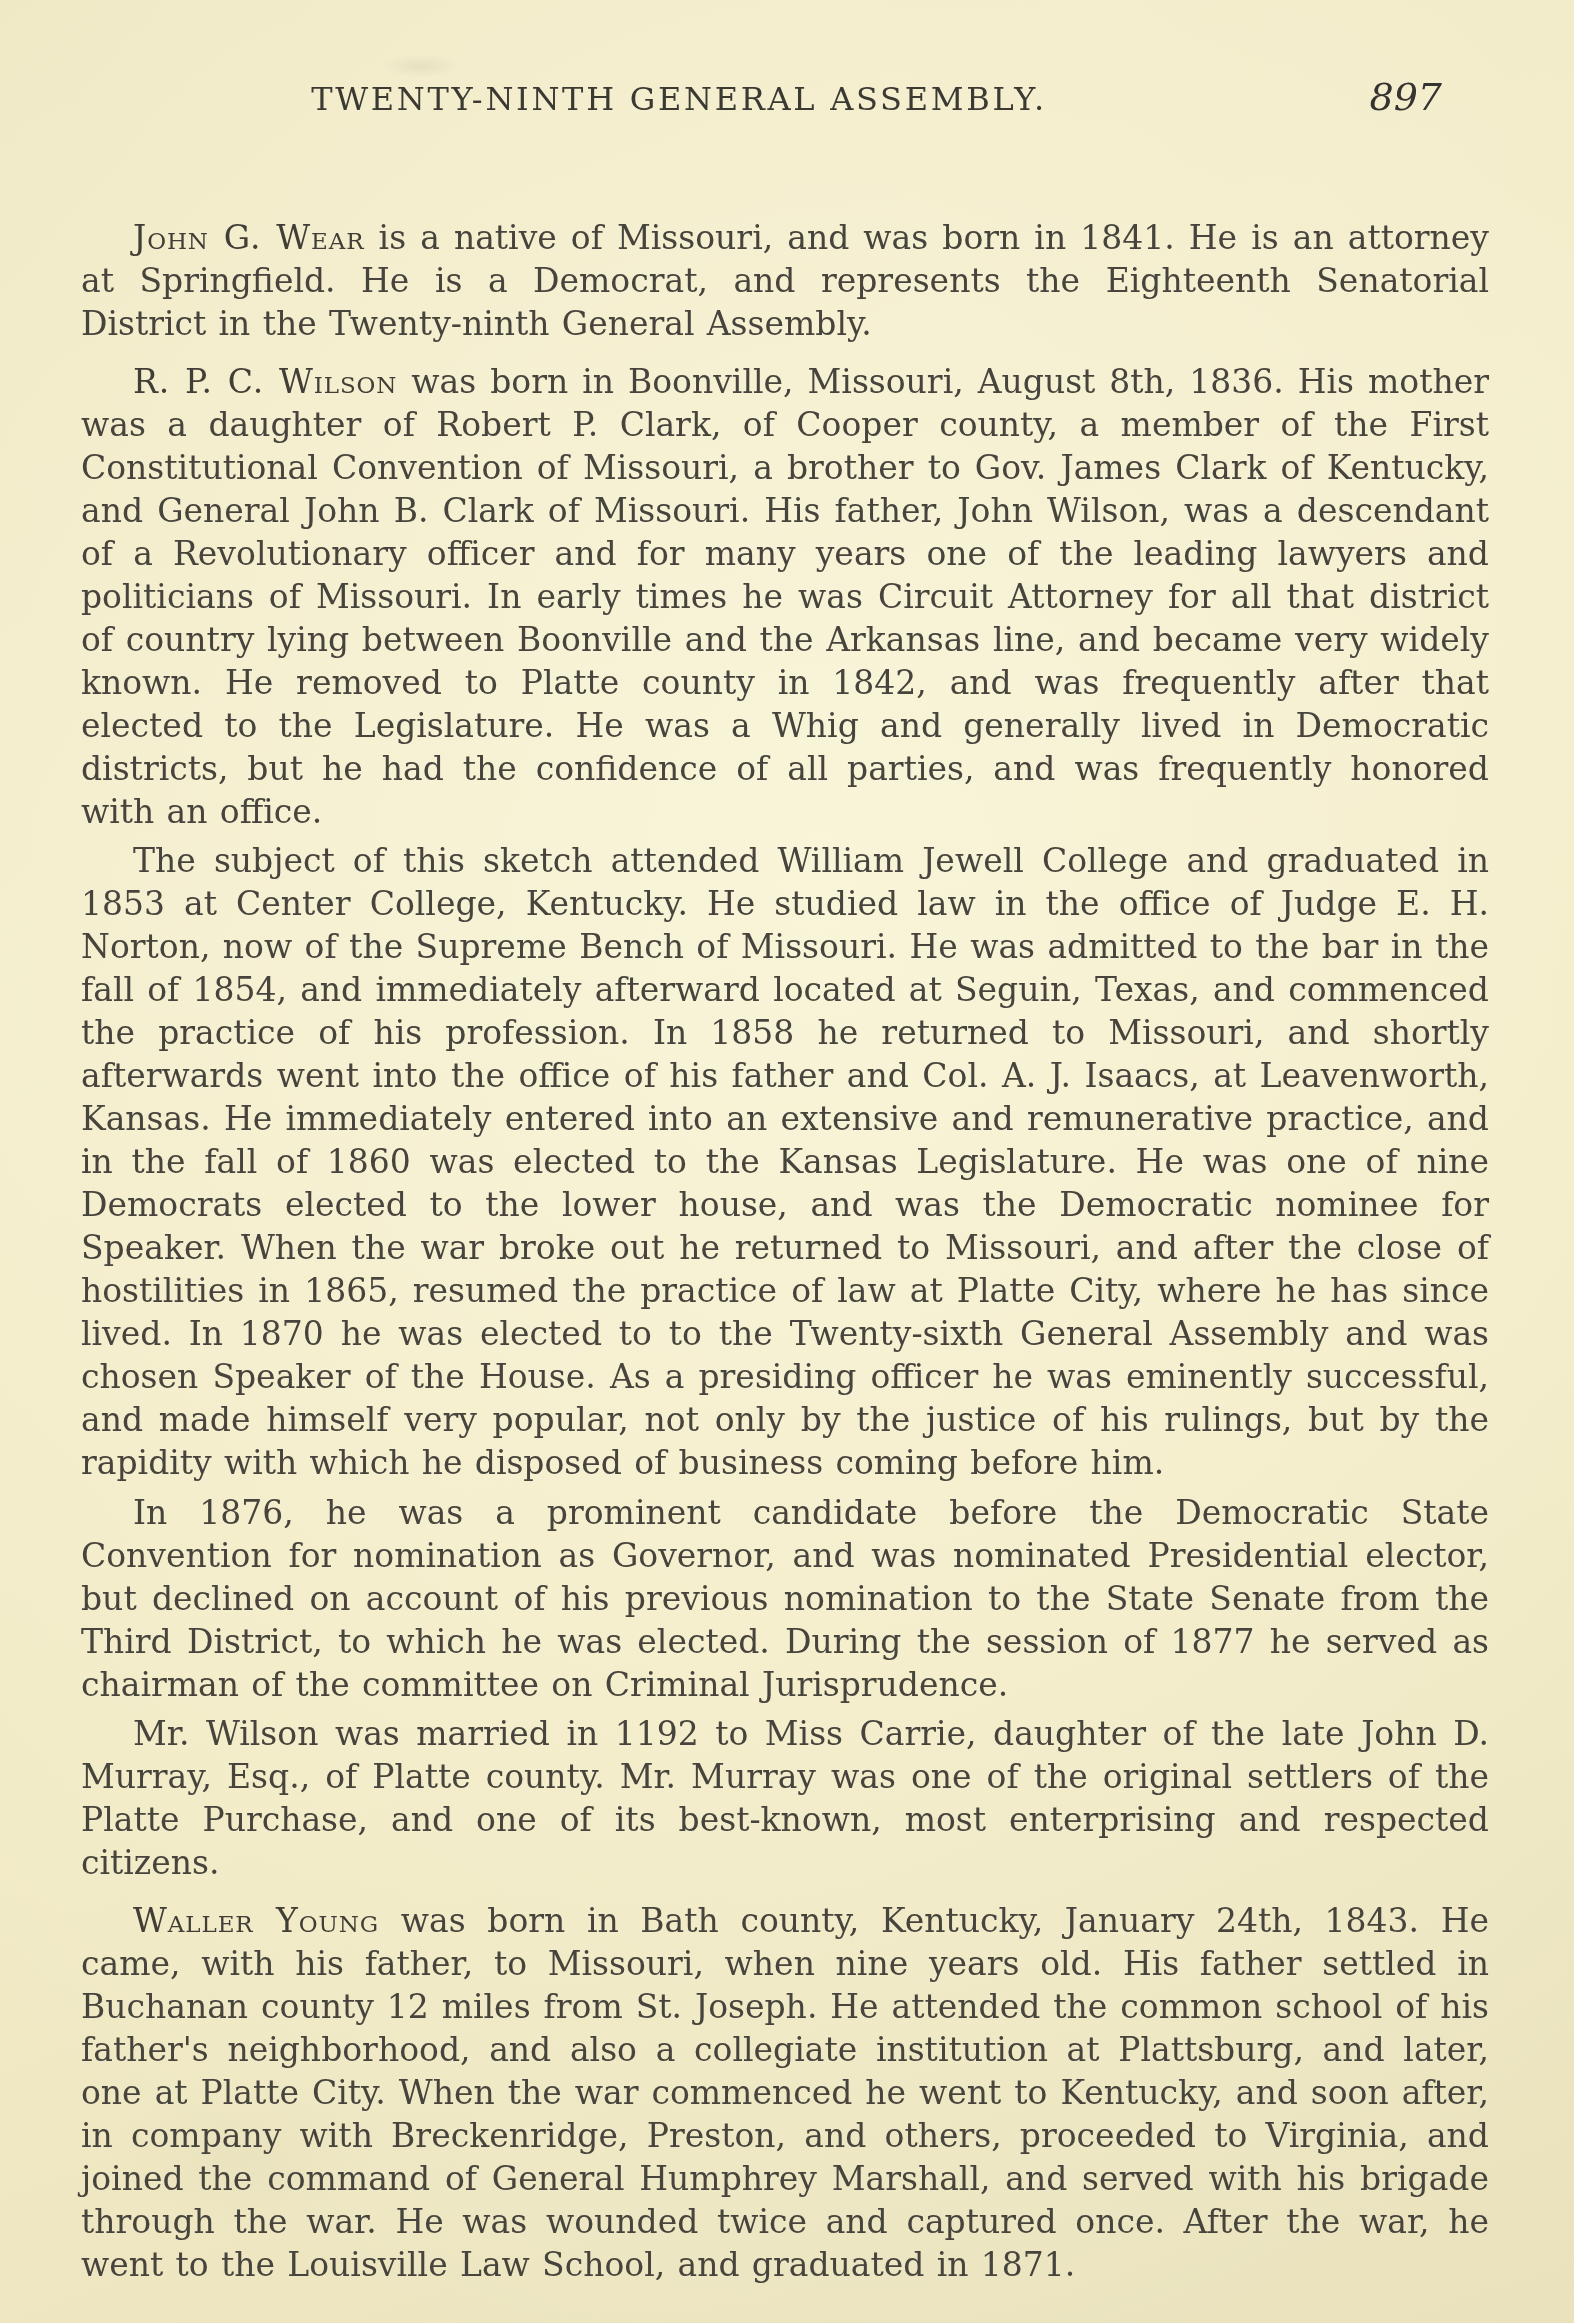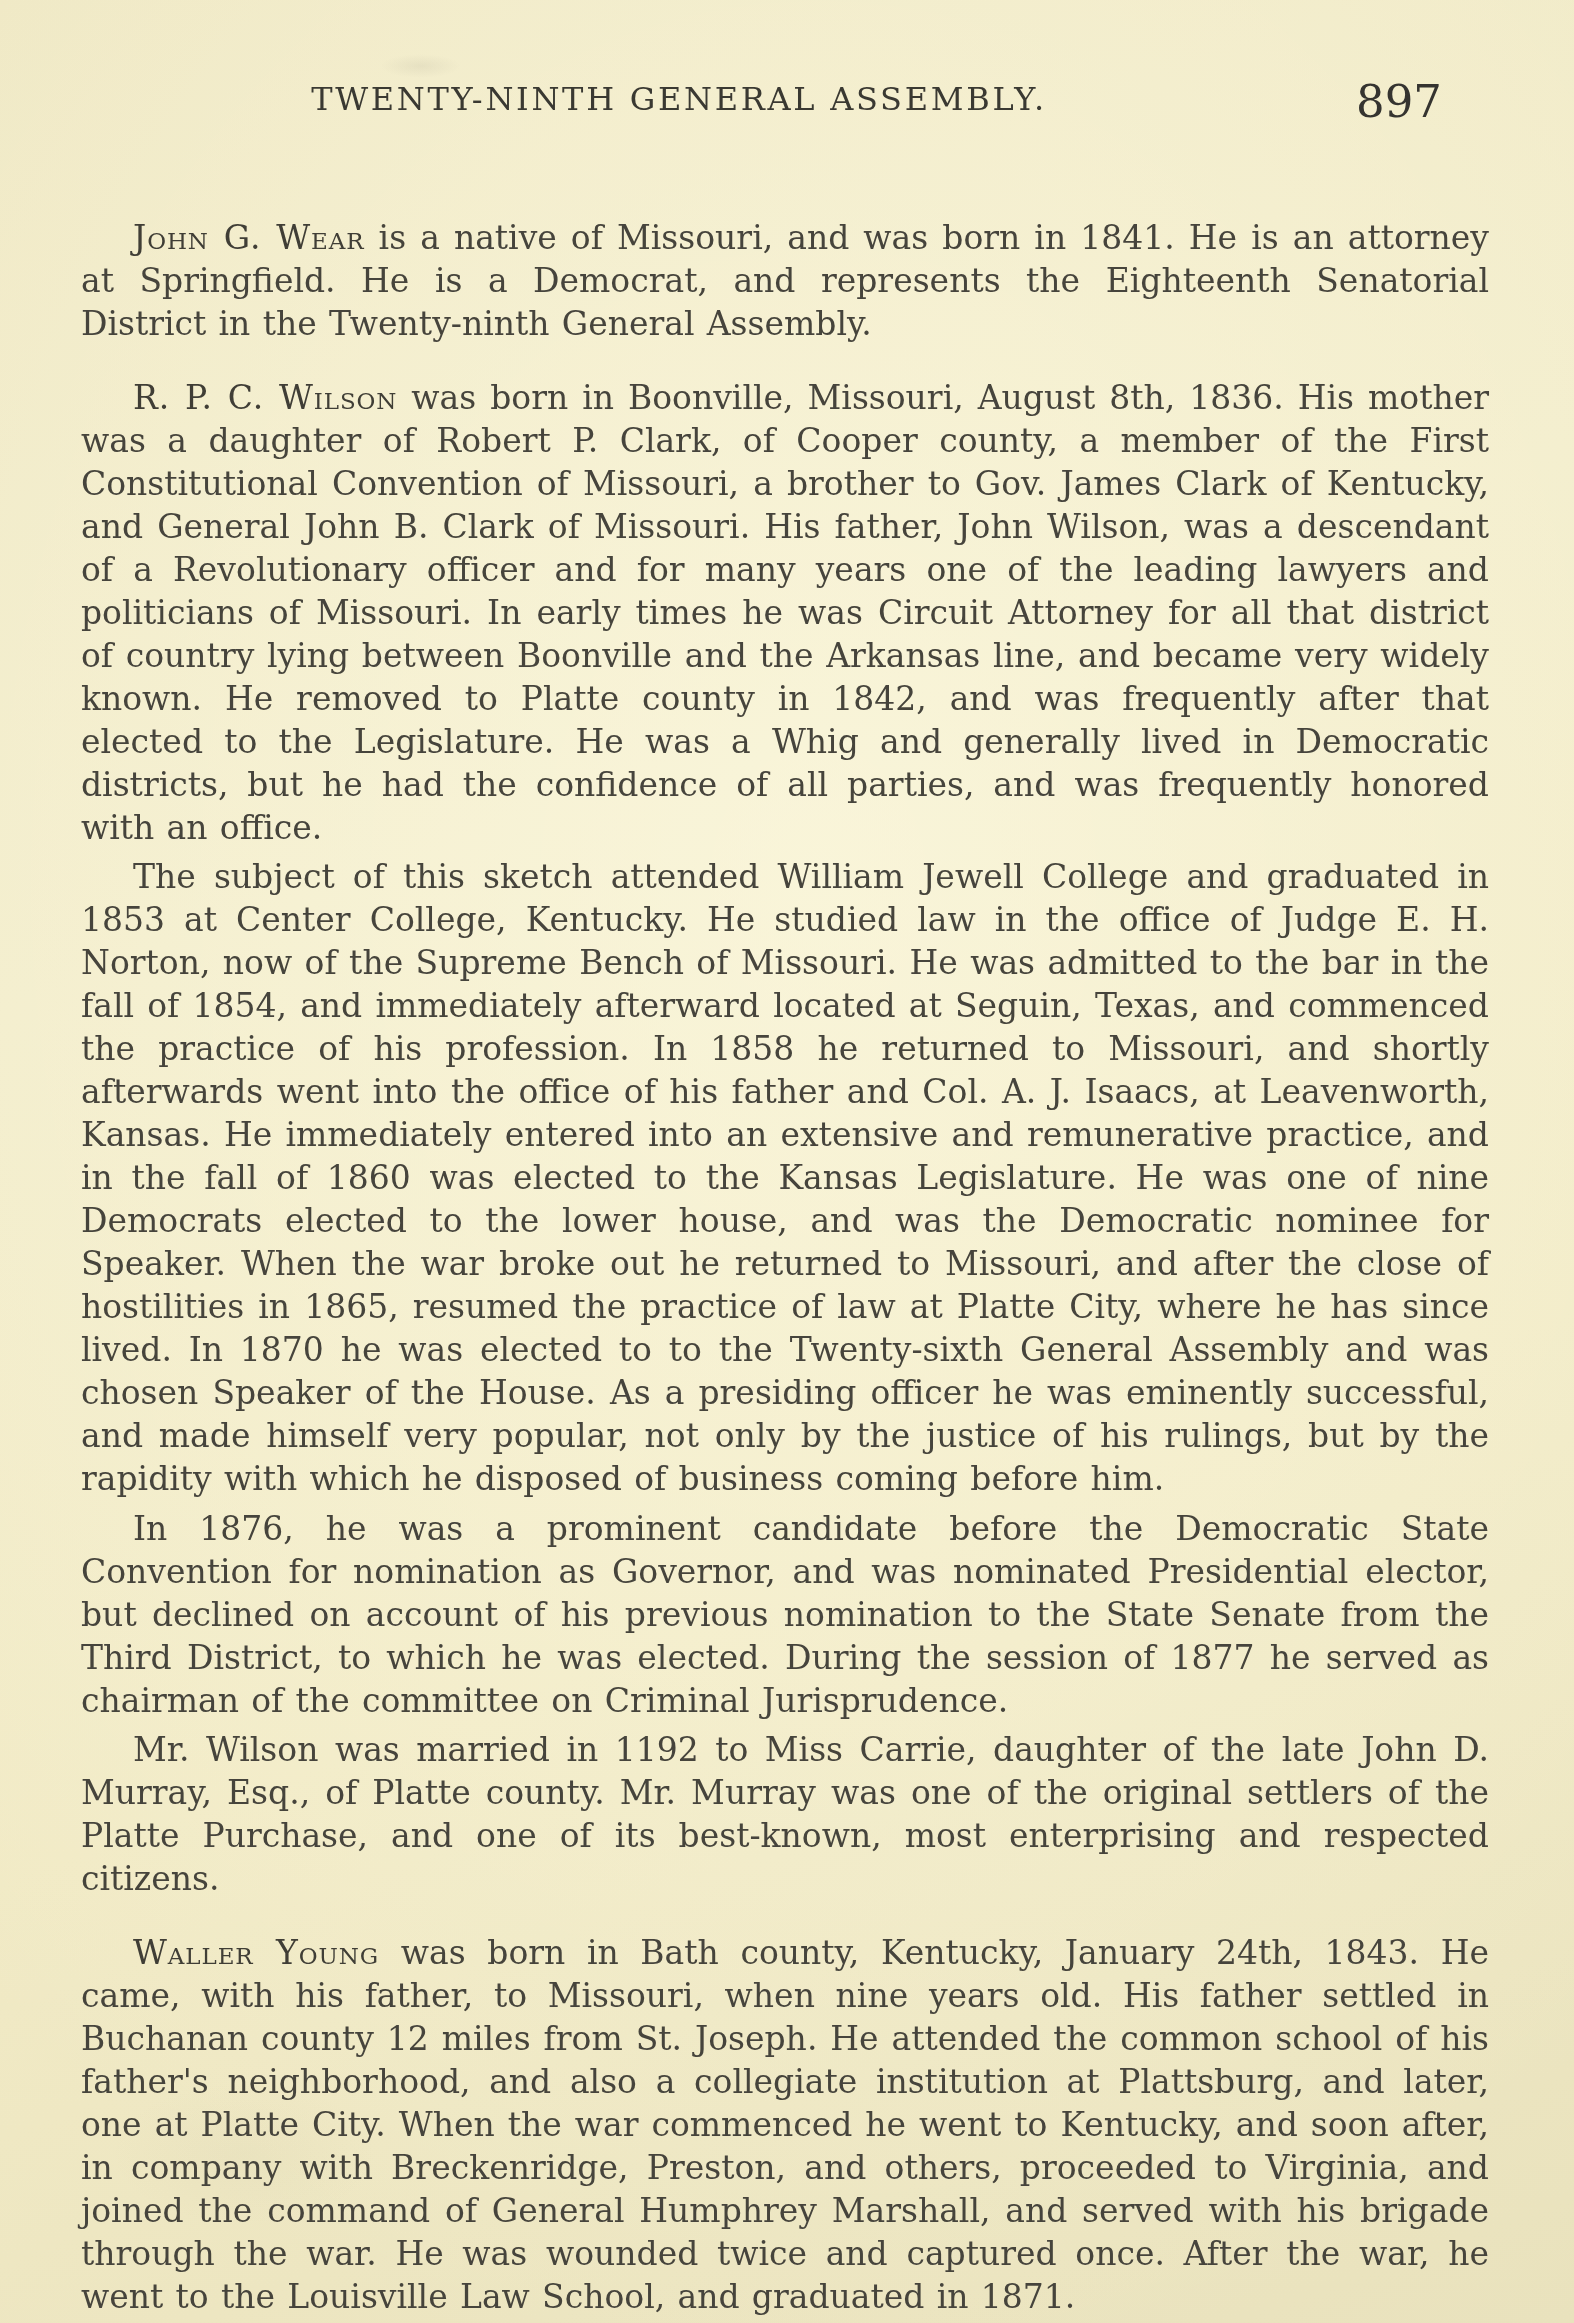--- a/index.html
+++ b/index.html
@@ -39,38 +39,39 @@
     text-align: center;
     font-size: 32px;
     letter-spacing: 2.7px;
     color: #3a3932;
     white-space: nowrap;
   }
   .running-head .page-number {
     position: absolute;
     right: 47px;
     top: -5.4px;
-    font-size: 45px;
+    font-size: 38px;
     color: #353430;
+    font-style: italic;
   }
   .body-text p {
     margin: 0;
     padding: 0;
     font-size: 33px;
     line-height: 43px;
     text-align: justify;
     text-indent: 52px;
     color: #46443c;
     word-spacing: 1.8px;
   }
   .body-text p + p {
     margin-top: 6.3px;
   }
   .body-text p.new-bio {
-    margin-top: 31px;
+    margin-top: 15px;
   }
   .lead-name {
     font-variant: small-caps;
     font-variant-caps: small-caps;
     letter-spacing: 0.9px;
     color: #403e36;
   }
   
   .smudge {
     position: absolute;

